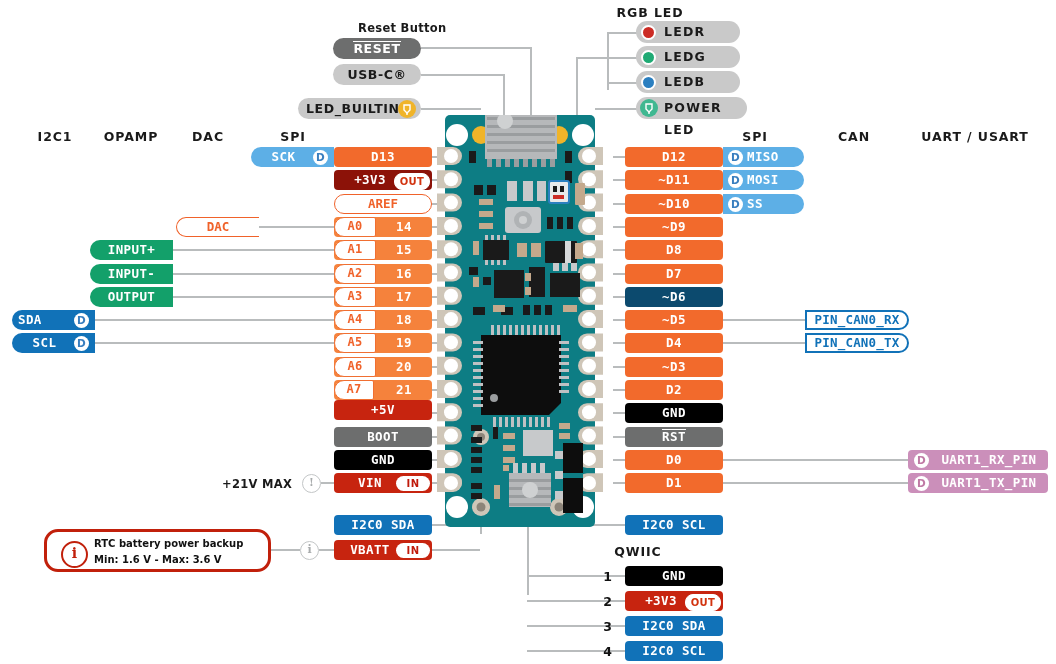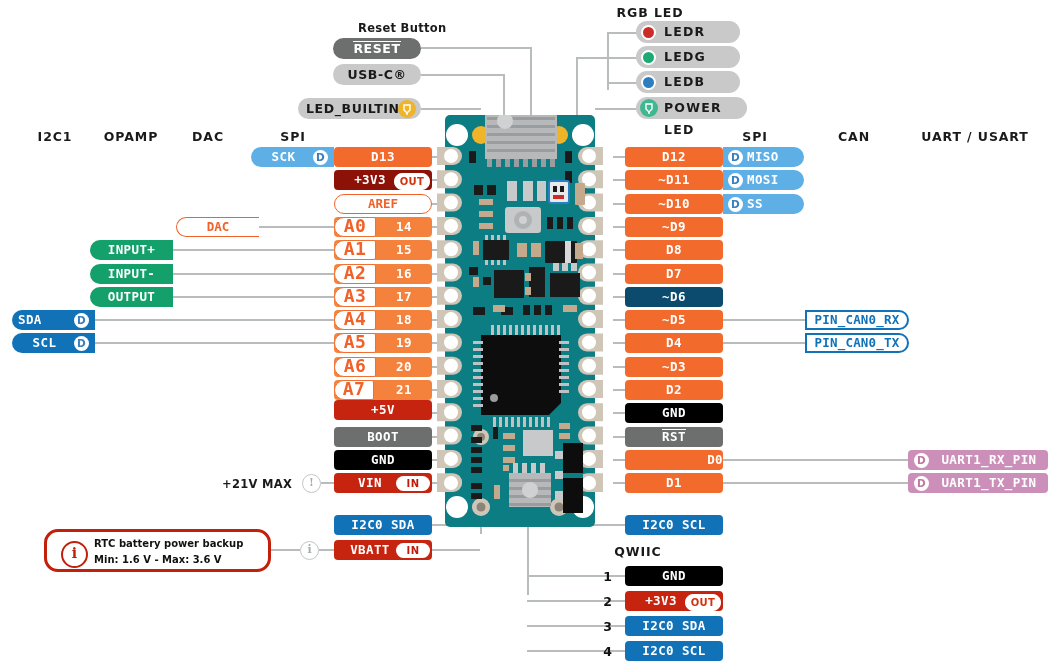--- a/index.html
+++ b/index.html
@@ -47,21 +47,21 @@
     font-size:10px;font-weight:bold;line-height:15px;text-align:center;
     font-family:"DejaVu Sans","Liberation Sans",sans-serif;padding:0 4px;
   }
   .io.out{color:#d2330f;border:1.6px solid #fff;}
   .io.inn{color:#c01a0b;}
 
   
   .anabox{
     position:absolute;left:0;top:0;height:20px;box-sizing:border-box;
     background:#fff;border:1.8px solid #f06f32;border-radius:10px 2px 2px 10px;
-    color:#f0622a;font-size:18px;font-weight:bold;line-height:16.5px;text-align:center;
+    color:#f0622a;font-size:12px;font-weight:bold;line-height:16.5px;text-align:center;
   }
 
   .ghostpill{
     position:absolute;box-sizing:border-box;height:20px;line-height:17px;
     border-radius:10px;border:1.8px solid #f0622a;background:#fff;
     color:#f0622a;font-size:12.5px;font-weight:bold;text-align:center;white-space:nowrap;
   }
   .ghostpill.flatr{border-radius:10px 0 0 10px;border-right:none;}
   .bluebox{
     position:absolute;box-sizing:border-box;height:20px;line-height:16px;
@@ -530,21 +530,21 @@
       <div class="pill" style="left: 625px; top: 217px; width: 98px; background: rgb(242, 106, 44);">~D9</div>
       <div class="pill" style="left: 625px; top: 240px; width: 98px; background: rgb(242, 106, 44);">D8</div>
       <div class="pill" style="left: 625px; top: 264px; width: 98px; background: rgb(242, 106, 44);">D7</div>
       <div class="pill" style="left: 625px; top: 287px; width: 98px; background: #0c4a6e;">~D6</div>
       <div class="pill" style="left: 625px; top: 310px; width: 98px; background: rgb(242, 106, 44);">~D5</div>
       <div class="pill" style="left: 625px; top: 333px; width: 98px; background: rgb(242, 106, 44);">D4</div>
       <div class="pill" style="left: 625px; top: 357px; width: 98px; background: rgb(242, 106, 44);">~D3</div>
       <div class="pill" style="left: 625px; top: 380px; width: 98px; background: rgb(242, 106, 44);">D2</div>
       <div class="pill" style="left: 625px; top: 403px; width: 98px; background: rgb(0, 0, 0);">GND</div>
       <div class="pill" style="left: 625px; top: 427px; width: 98px; background: rgb(109, 110, 110);"><span class="overbar">RST</span></div>
-      <div class="pill" style="left: 625px; top: 450px; width: 98px; background: rgb(242, 106, 44); text-align: right;">D0</div>
+      <div class="pill" style="left: 625px; top: 450px; width: 98px; background: rgb(242, 106, 44);">D0</div>
       <div class="pill" style="left: 625px; top: 473px; width: 98px; background: rgb(242, 106, 44);">D1</div>
       <div class="pill" style="left: 334px; top: 515px; width: 98px; background: rgb(17, 114, 184);">I2C0 SDA</div>
       <div class="pill" style="left: 334px; top: 540px; width: 98px; background: rgb(199, 36, 15);">
         <span style="position: absolute; left: 0px; width: 72px; text-align: center;">VBATT</span>
         <div class="io inn" style="right: 2px; min-width: 26px;">IN</div>
       </div>
       <div class="pill" style="left: 625px; top: 515px; width: 98px; background: rgb(17, 114, 184);">I2C0 SCL</div>
       <div class="pill flat-r" style="left: 251px; top: 147px; width: 83px; background: rgb(93, 175, 230);">
         <span style="position: absolute; left: 6px; width: 53px; text-align: center;">SCK</span>
         <div class="dbadge" style="right: 6px;">D</div>

